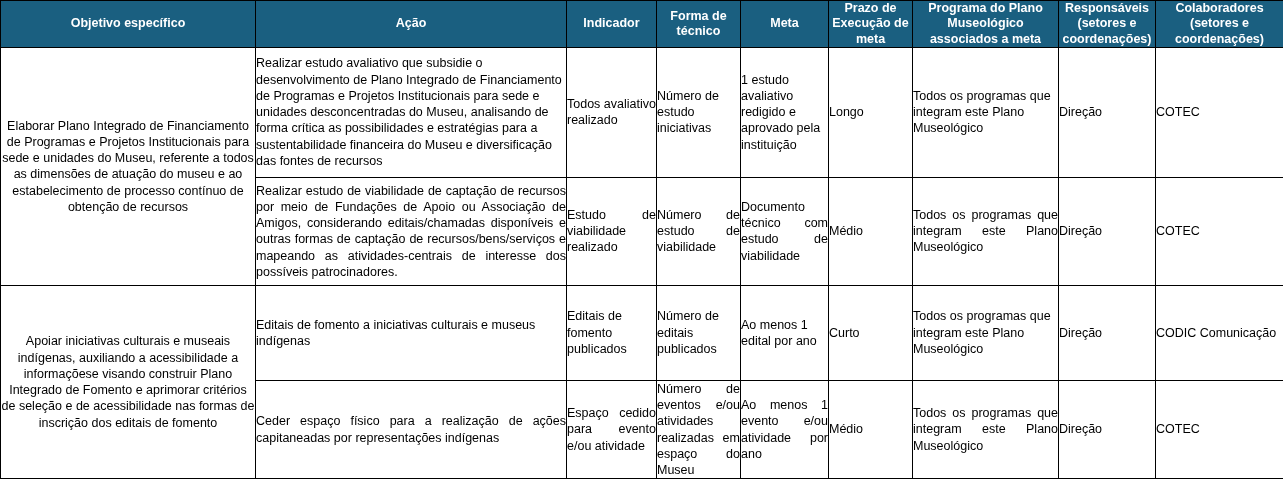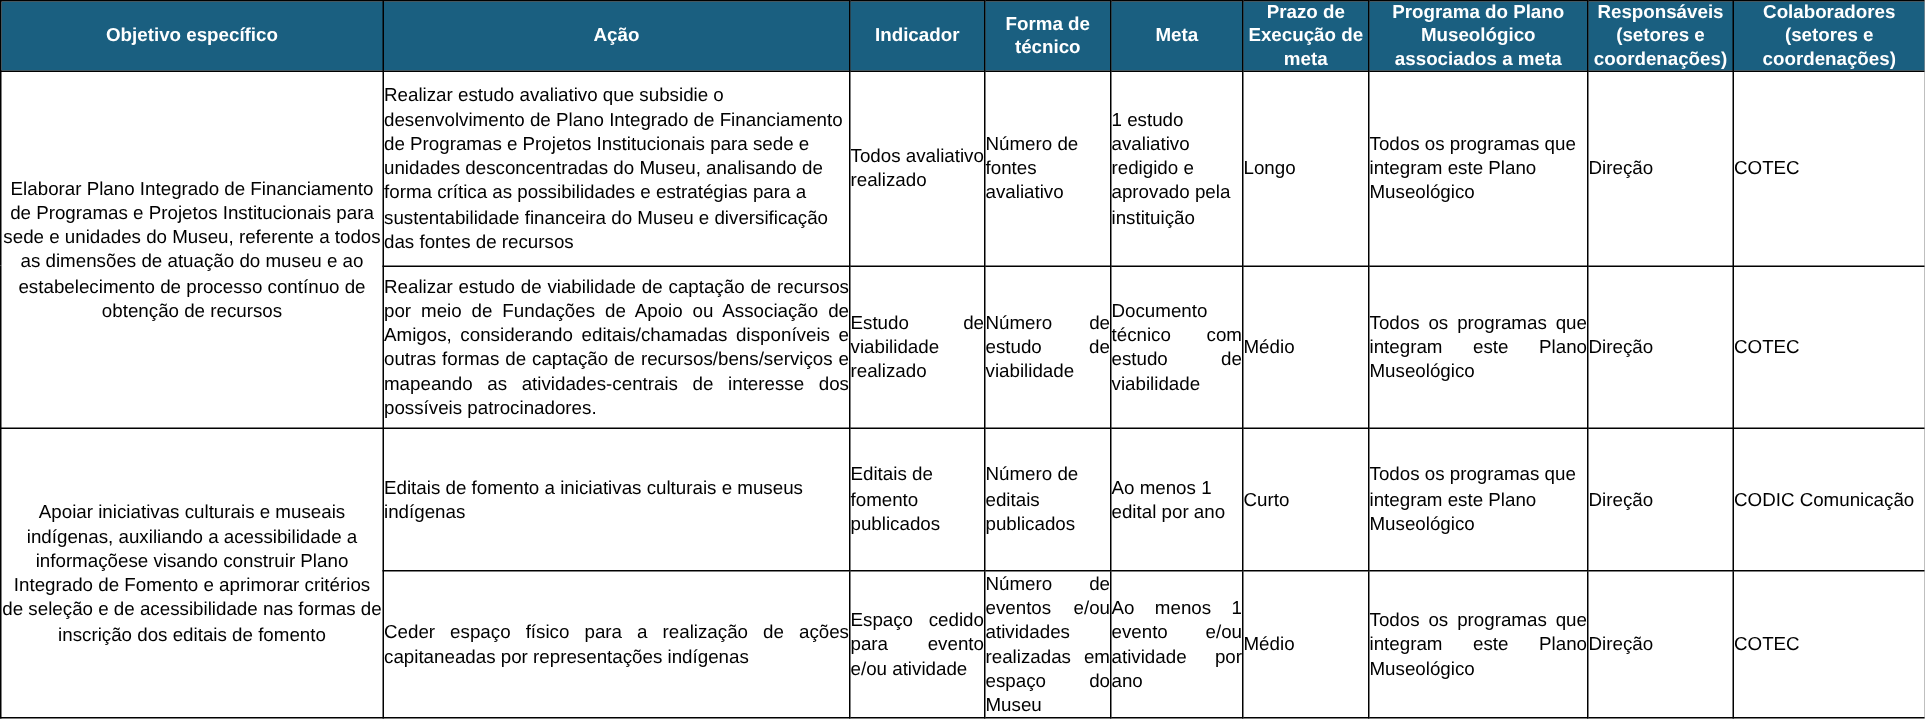--- a/index.html
+++ b/index.html
@@ -97,21 +97,21 @@
       <th>Programa do Plano Museológico associados a meta</th>
       <th>Responsáveis (setores e coordenações)</th>
       <th>Colaboradores (setores e coordenações)</th>
     </tr>
   </thead>
   <tbody>
     <tr class="row1">
       <td class="objetivo" rowspan="2">Elaborar Plano Integrado de Financiamento de Programas e Projetos Institucionais para sede e unidades do Museu, referente a todos as dimensões de atuação do museu e ao estabelecimento de processo contínuo de obtenção de recursos</td>
       <td class="left">Realizar estudo avaliativo  que subsidie o desenvolvimento de Plano Integrado de Financiamento de Programas e Projetos Institucionais  para sede e unidades desconcentradas do Museu, analisando de forma crítica as possibilidades e estratégias para a sustentabilidade financeira do Museu e diversificação das fontes de recursos</td>
       <td class="left">Todos avaliativo realizado</td>
-      <td class="left">Número de fontes avaliativo</td>
+      <td class="left">Número de estudo iniciativas</td>
       <td class="left">1 estudo avaliativo redigido e aprovado pela instituição</td>
       <td class="left">Longo</td>
       <td class="left">Todos os programas que integram este Plano Museológico</td>
       <td class="left">Direção</td>
       <td class="left">COTEC</td>
     </tr>
     <tr class="row2">
       <td class="just">Realizar estudo de viabilidade de captação de recursos por meio de Fundações de Apoio ou Associação de Amigos, considerando editais/chamadas disponíveis e outras formas de captação de recursos/bens/serviços e mapeando as atividades-centrais de interesse dos possíveis patrocinadores.</td>
       <td class="just">Estudo de viabilidade realizado</td>
       <td class="just">Número de estudo de viabilidade</td>

